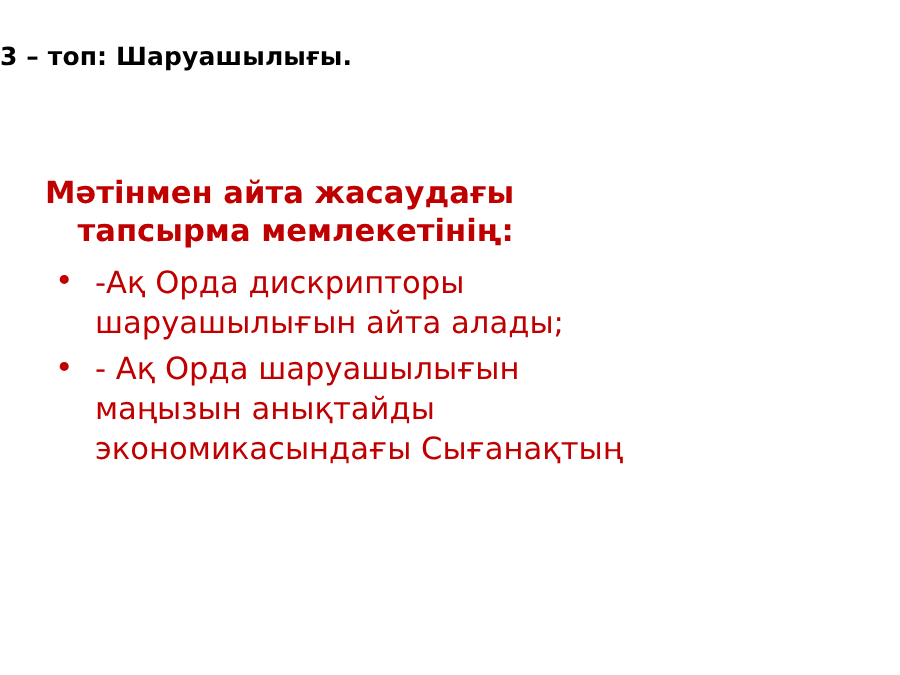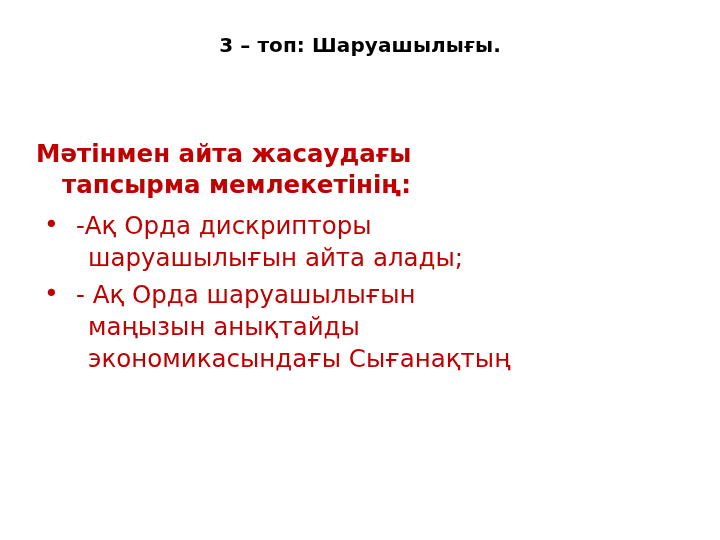--- a/index.html
+++ b/index.html
@@ -17,21 +17,21 @@
     position: relative;
     width: 720px;
     height: 540px;
     box-sizing: border-box;
   }
   .slide-title {
     position: absolute;
     left: 0;
     top: 33px;
     width: 720px;
-    text-align: center;
+    text-align: left;
     font-size: 20px;
     font-weight: bold;
     color: #000000;
     letter-spacing: 0.1px;
   }
   .body-block {
     position: absolute;
     left: 36px;
     top: 138px;
     width: 530px;
@@ -68,21 +68,20 @@
     top: -1px;
     font-size: 25px;
     line-height: 1.30;
     color: #C00000;
   }
   ul.bullets > li .line {
     display: block;
   }
   ul.bullets > li .line.indent {
     padding-left: 0px;
-    margin-left: 12px;
   }
 </style>
 </head>
 <body>
 
 <div class="slide">
 
   <div class="slide-title">3 – топ: Шаруашылығы.</div>
 
   <div class="body-block">

